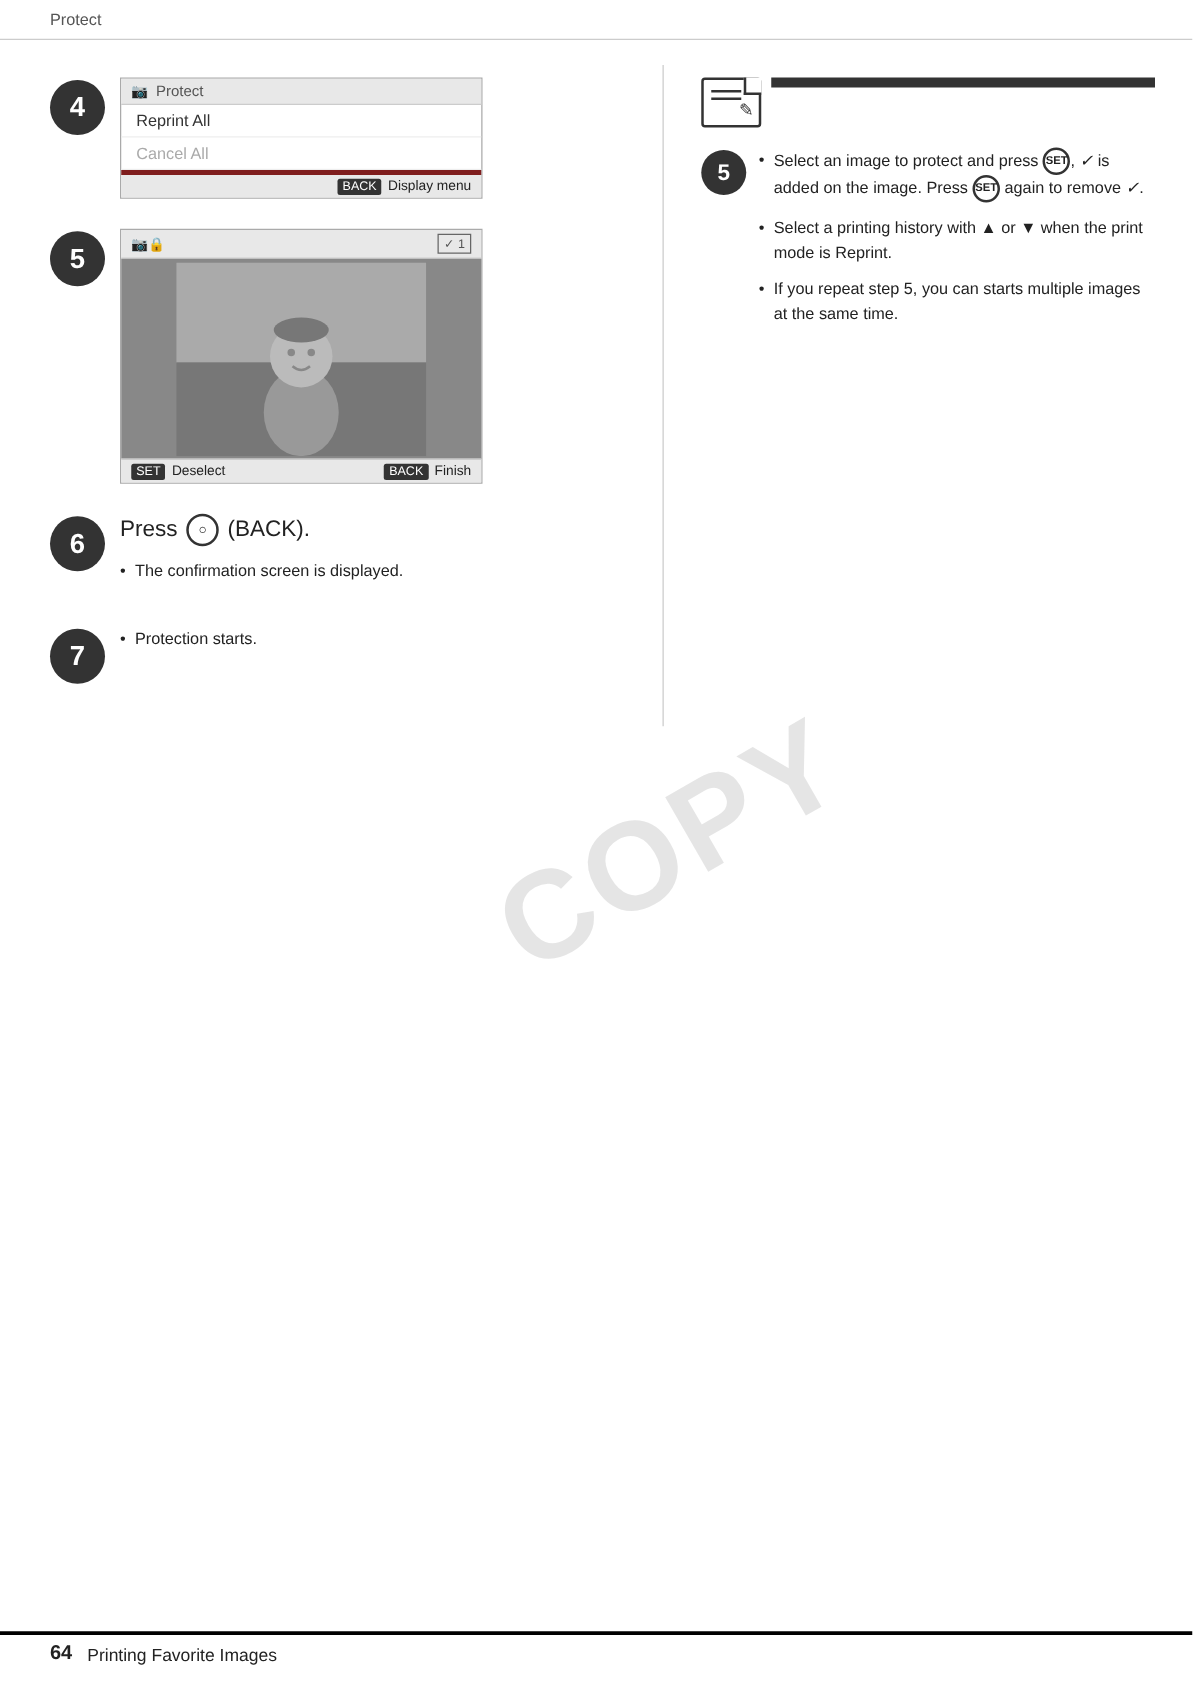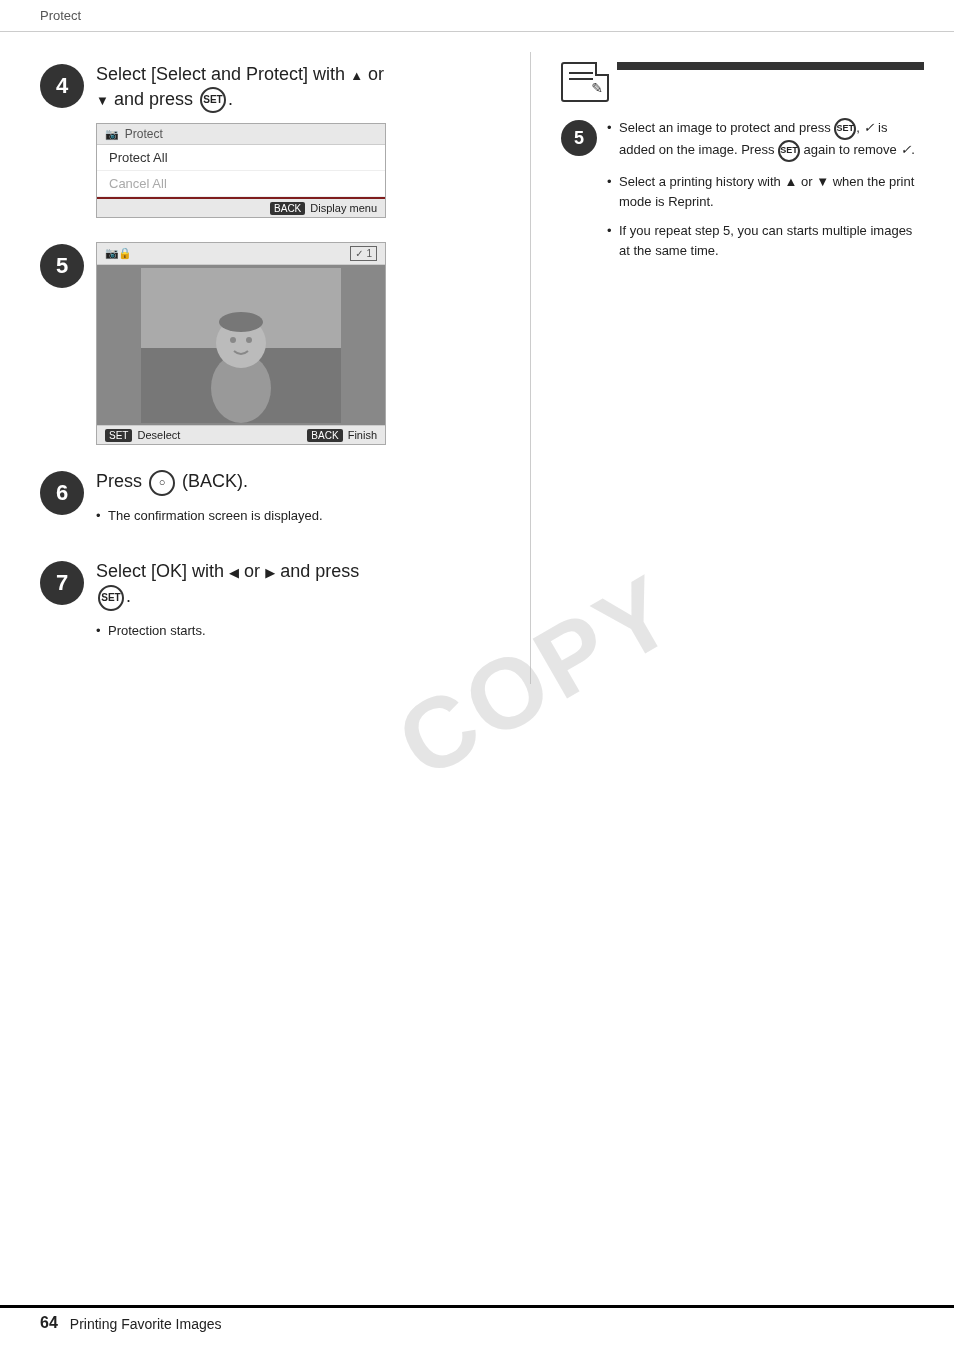--- a/index.html
+++ b/index.html
@@ -129,21 +129,21 @@
 
     .screen-menu-item.disabled {
       color: #aaa;
     }
 
     .screen-footer {
       background: #e8e8e8;
       padding: 3px 8px;
       text-align: right;
       font-size: 11px;
-      border-top: 2px solid #7f1d1d;
+      border-top: 4px solid #7f1d1d;
     }
 
     .back-btn-label {
       background: #333;
       color: #fff;
       font-size: 10px;
       padding: 1px 4px;
       border-radius: 2px;
       margin-right: 2px;
     }
@@ -343,35 +343,27 @@
   <span>Protect</span>
 </div>
 
 <div class="main-layout">
 
   <div class="left-col">
 
     <div class="step-block">
       <div class="step-number">4</div>
       <div class="step-content">
-        <div class="step-text">
-          <span>Select [Select and Protect] with</span>
-          <span class="arrow-up"></span>
-          <span> or</span><br>
-          <span class="arrow-down"></span>
-          <span> and press </span>
-          <span class="btn-icon" style="font-size:10px;">SET</span>.
-        </div>
 
         <div class="screen-mockup">
           <div class="screen-header">
             <span class="screen-header-icon">📷</span>
             <span class="screen-title">Protect</span>
           </div>
-          <div class="screen-menu-item">Protect All</div>
+          <div class="screen-menu-item">Reprint All</div>
           <div class="screen-menu-item disabled">Cancel All</div>
           <div class="screen-footer">
             <span class="back-btn-label">BACK</span>
             <span>Display menu</span>
           </div>
         </div>
       </div>
     </div>
 
     <div class="step-block">
@@ -427,29 +419,20 @@
           <span class="btn-icon" style="font-size:11px;">○</span>
           <span>(BACK).</span>
         </div>
         <div class="bullet-item">The confirmation screen is displayed.</div>
       </div>
     </div>
 
     <div class="step-block">
       <div class="step-number">7</div>
       <div class="step-content">
-        <div class="step-text">
-          <span>Select [OK] with</span>
-          <span class="arrow-left"></span>
-          <span>or</span>
-          <span class="arrow-right"></span>
-          <span>and press</span>
-          <br>
-          <span class="btn-icon" style="font-size:10px;">SET</span>.
-        </div>
         <div class="bullet-item">Protection starts.</div>
       </div>
     </div>
 
   </div>
 
   <div class="right-col">
 
     <div style="position:relative;margin-bottom:16px;">
       <div class="note-icon">

